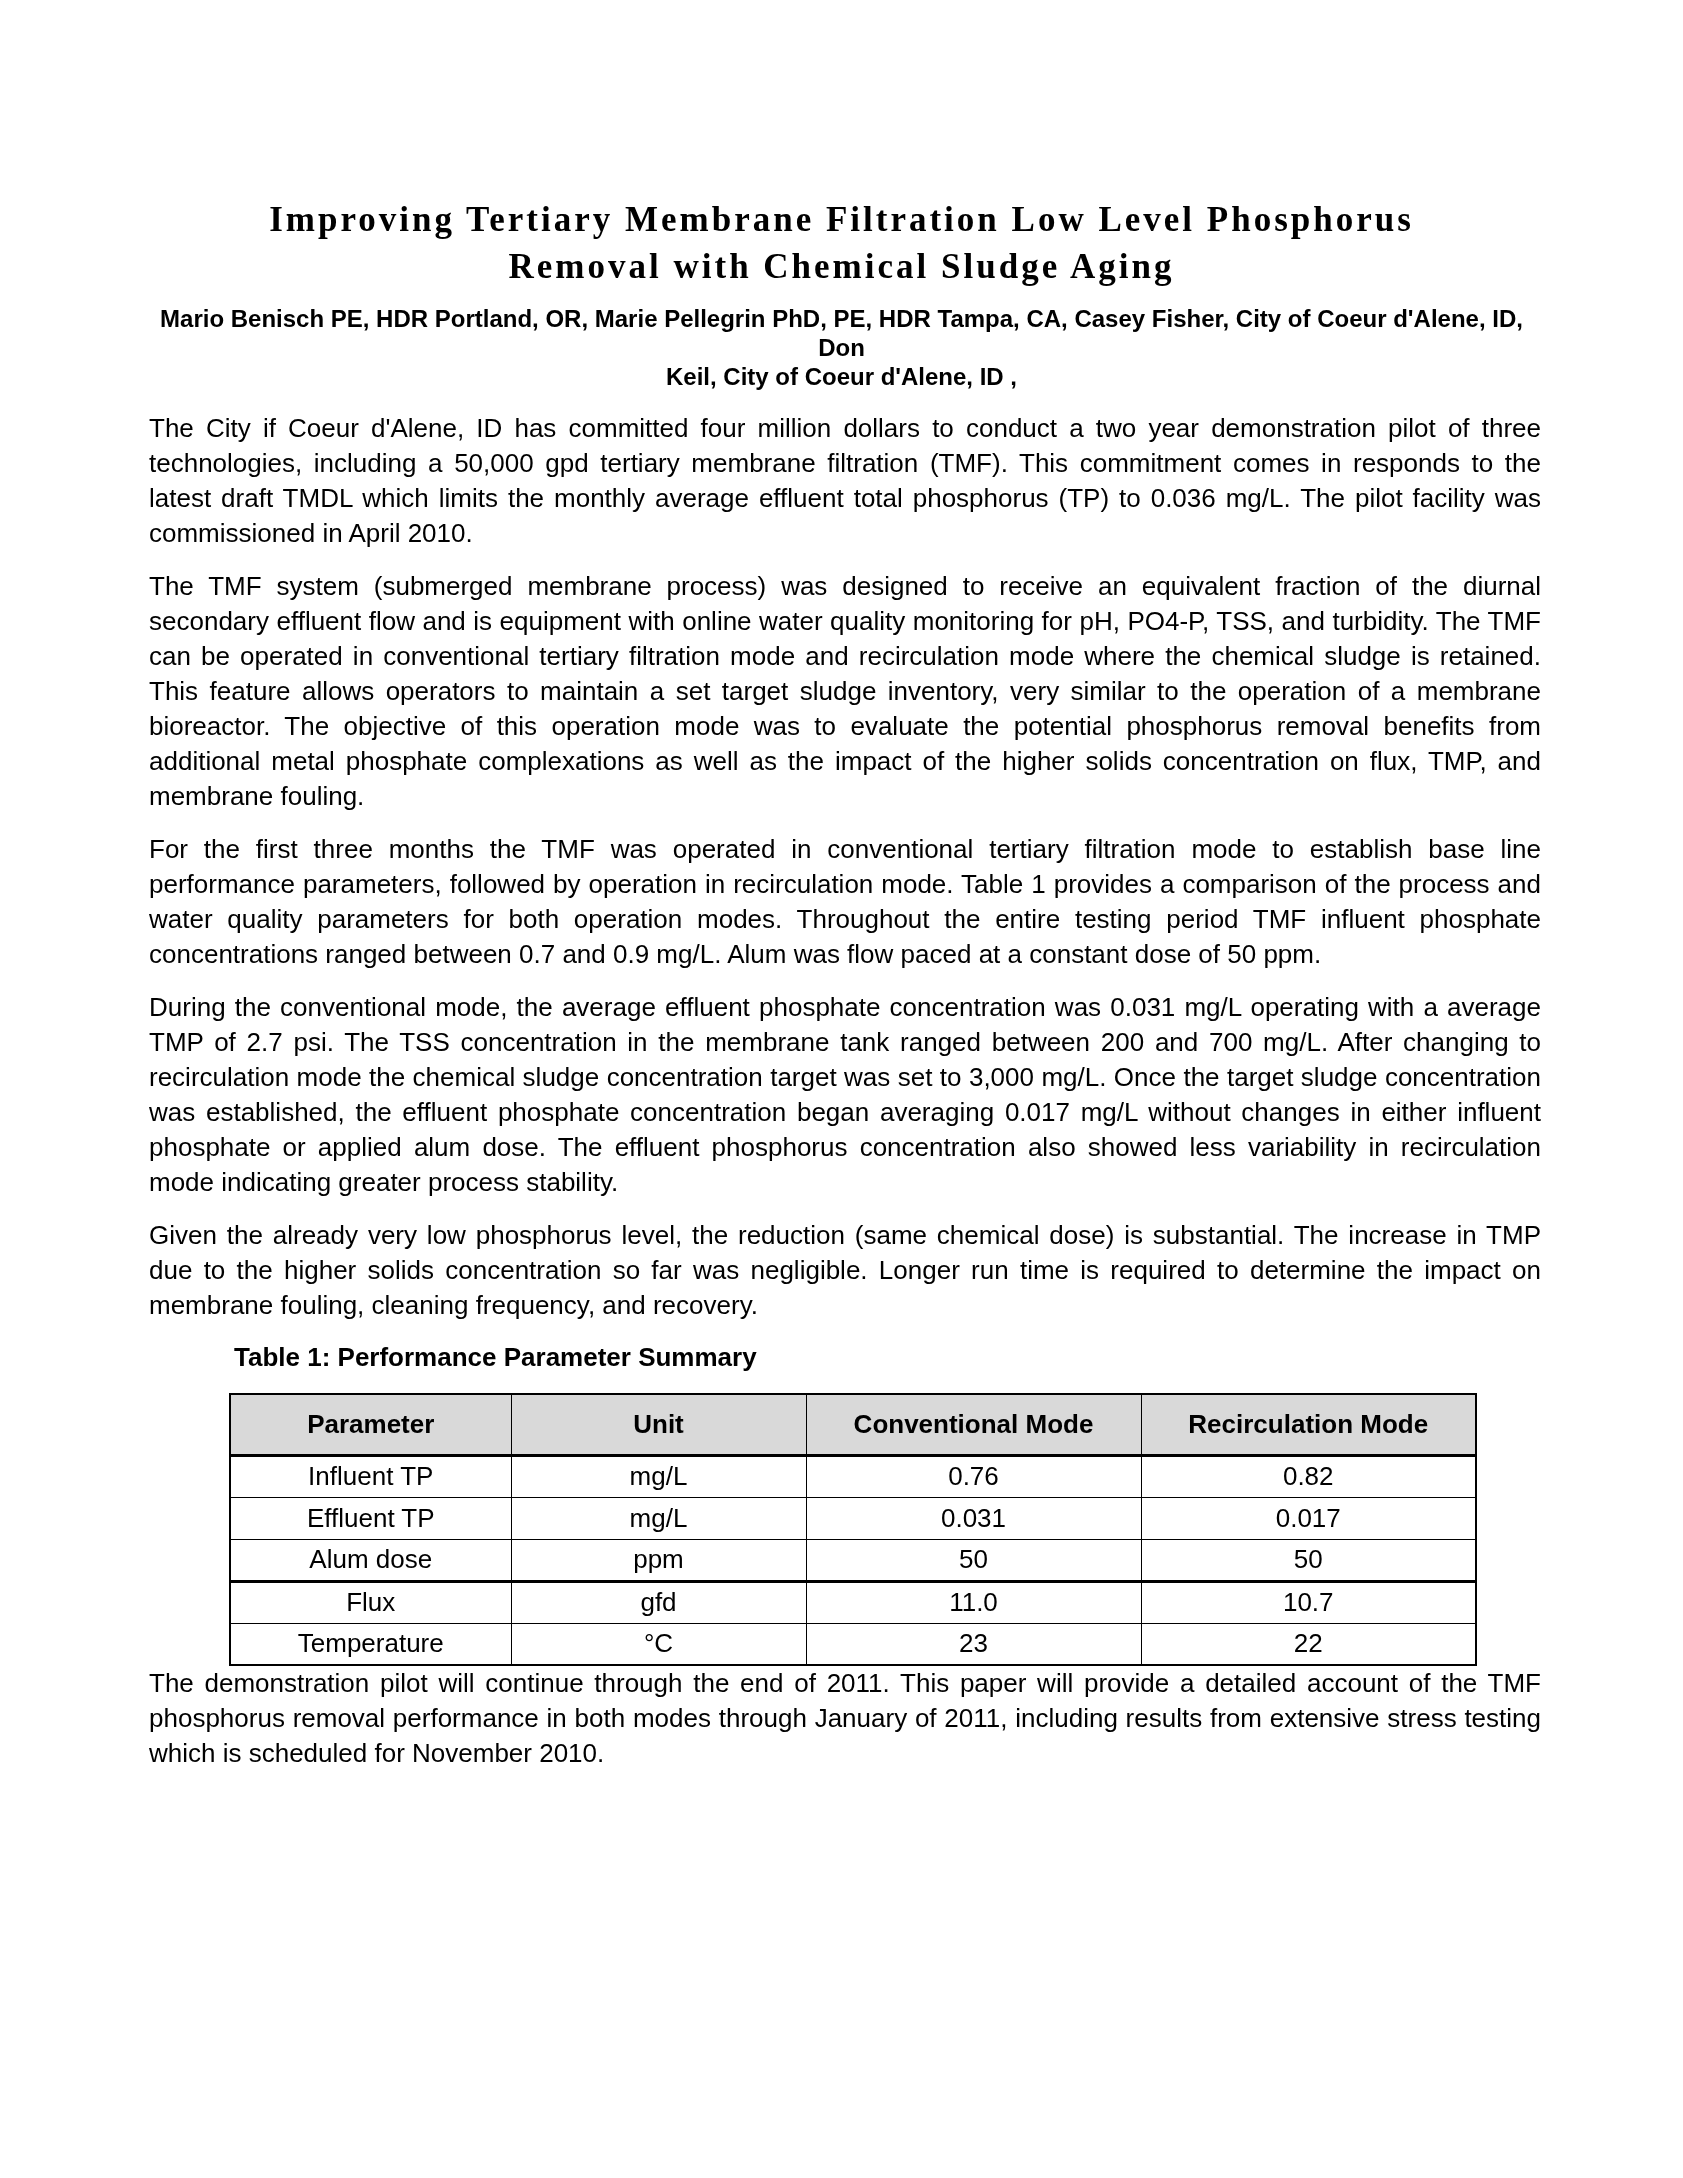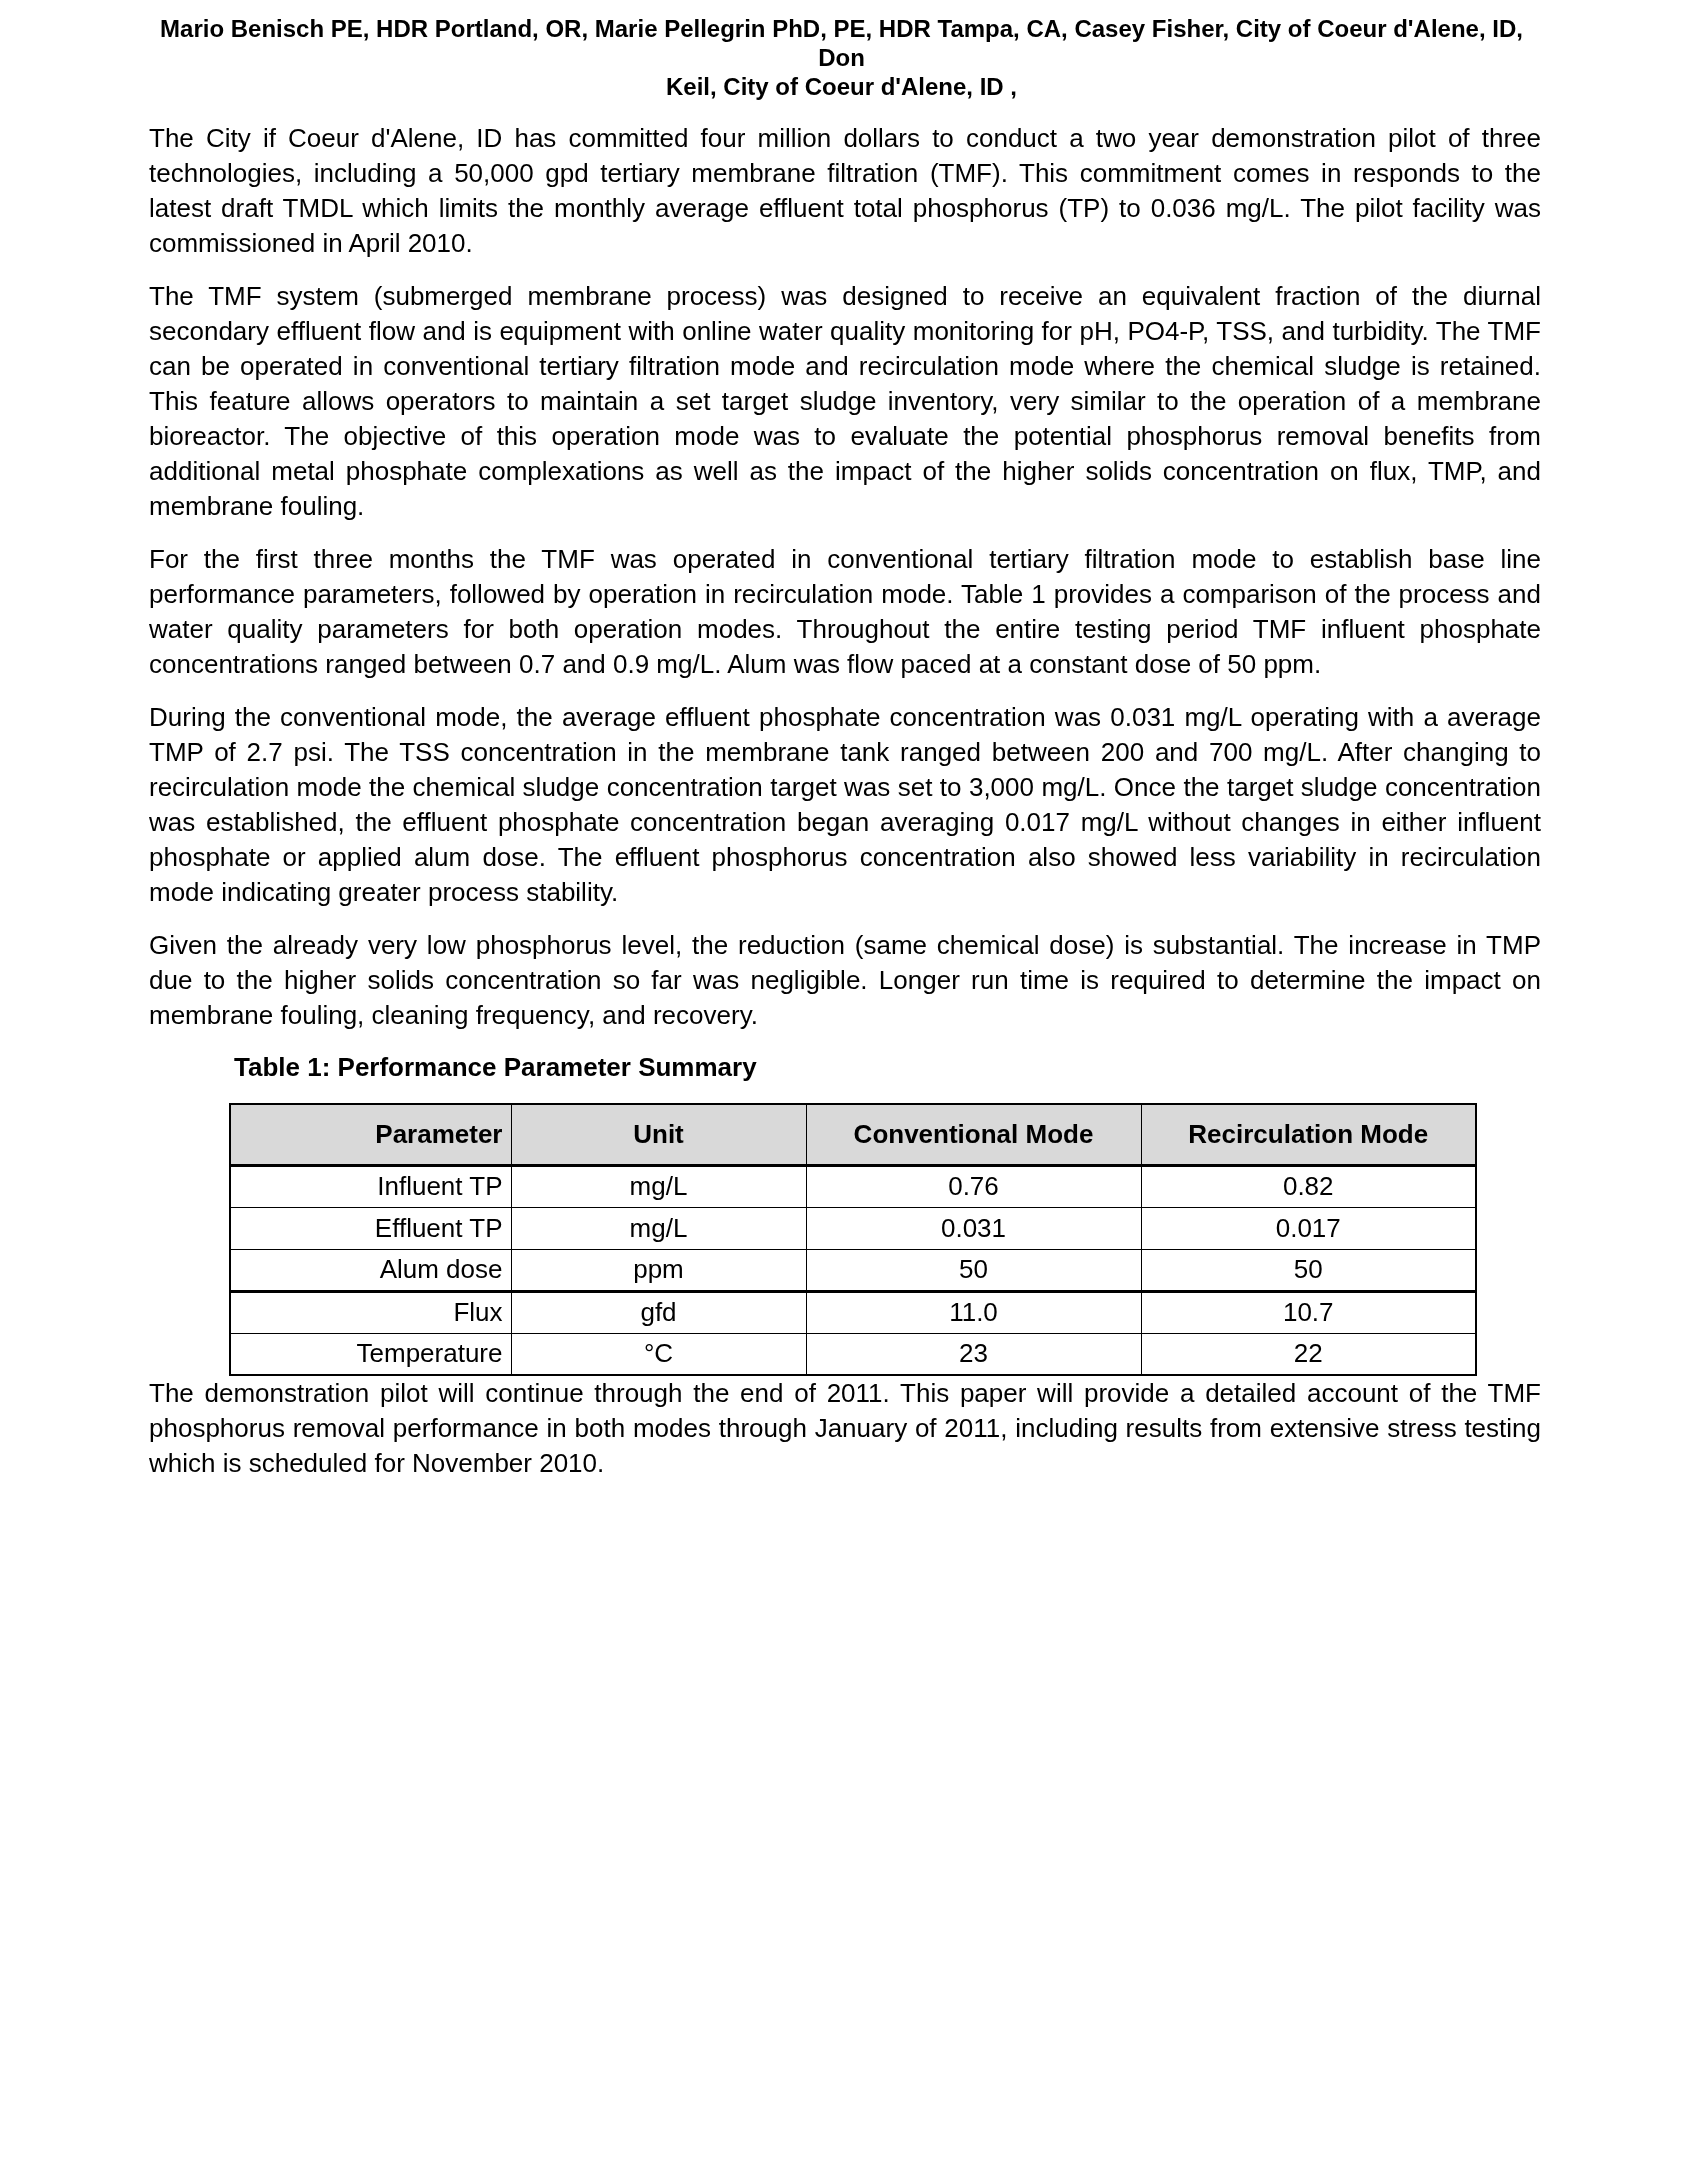--- a/index.html
+++ b/index.html
@@ -58,37 +58,41 @@
   table.perf th {
     background: #d9d9d9;
     height: 61px;
     font-weight: bold;
     text-align: center;
     vertical-align: middle;
     border-bottom: 3px solid #000;
     padding: 0 8px;
   }
   table.perf th.left, table.perf td.left {
-    text-align: right;
+    text-align: center;
     padding-left: 8px;
   }
   table.perf td {
     height: 42px;
     text-align: center;
     vertical-align: middle;
     padding: 2px 8px;
   }
   table.perf tr.thick-top td { border-top: 3px solid #000; }
   .closing { margin-top: 30px; }
 </style>
 </head>
 <body>
 
 <div class="page">
 
+  <div class="title">
+    <div>Improving Tertiary Membrane Filtration Low Level Phosphorus</div>
+    <div>Removal with Chemical Sludge Aging</div>
+  </div>
 
   <div class="authors">
     <div>Mario Benisch PE, HDR Portland, OR,  Marie Pellegrin PhD, PE, HDR Tampa, CA,  Casey Fisher, City of Coeur d'Alene, ID, Don</div>
     <div>Keil, City of Coeur d'Alene, ID  ,</div>
   </div>
 
   <div class="content">
     <p>The City if Coeur d'Alene, ID has committed four million dollars to conduct a two year demonstration pilot of three technologies, including a 50,000 gpd tertiary membrane filtration (TMF).  This commitment comes in responds to the latest draft TMDL which limits the monthly average effluent total phosphorus (TP) to 0.036 mg/L. The pilot facility was commissioned in April 2010.</p>
     <p>The TMF system (submerged membrane process) was designed to receive an equivalent fraction of the diurnal secondary effluent flow and is equipment with online water quality monitoring for pH, PO4-P, TSS, and turbidity. The TMF can be operated in conventional tertiary filtration mode and recirculation mode where the chemical sludge is retained. This feature allows operators to maintain a set target sludge inventory, very similar to the operation of a membrane bioreactor.  The objective of this operation mode was to evaluate the potential phosphorus removal benefits from additional metal phosphate complexations as well as the impact of the higher solids concentration on flux, TMP, and membrane fouling.</p>
     <p>For the first three months the TMF was operated in conventional tertiary filtration mode to establish base line performance parameters, followed by operation in recirculation mode. Table 1 provides a comparison of the process and water quality parameters for both operation modes. Throughout the entire testing period TMF influent phosphate concentrations ranged between 0.7 and 0.9 mg/L. Alum was flow paced at a constant dose of 50 ppm.</p>

